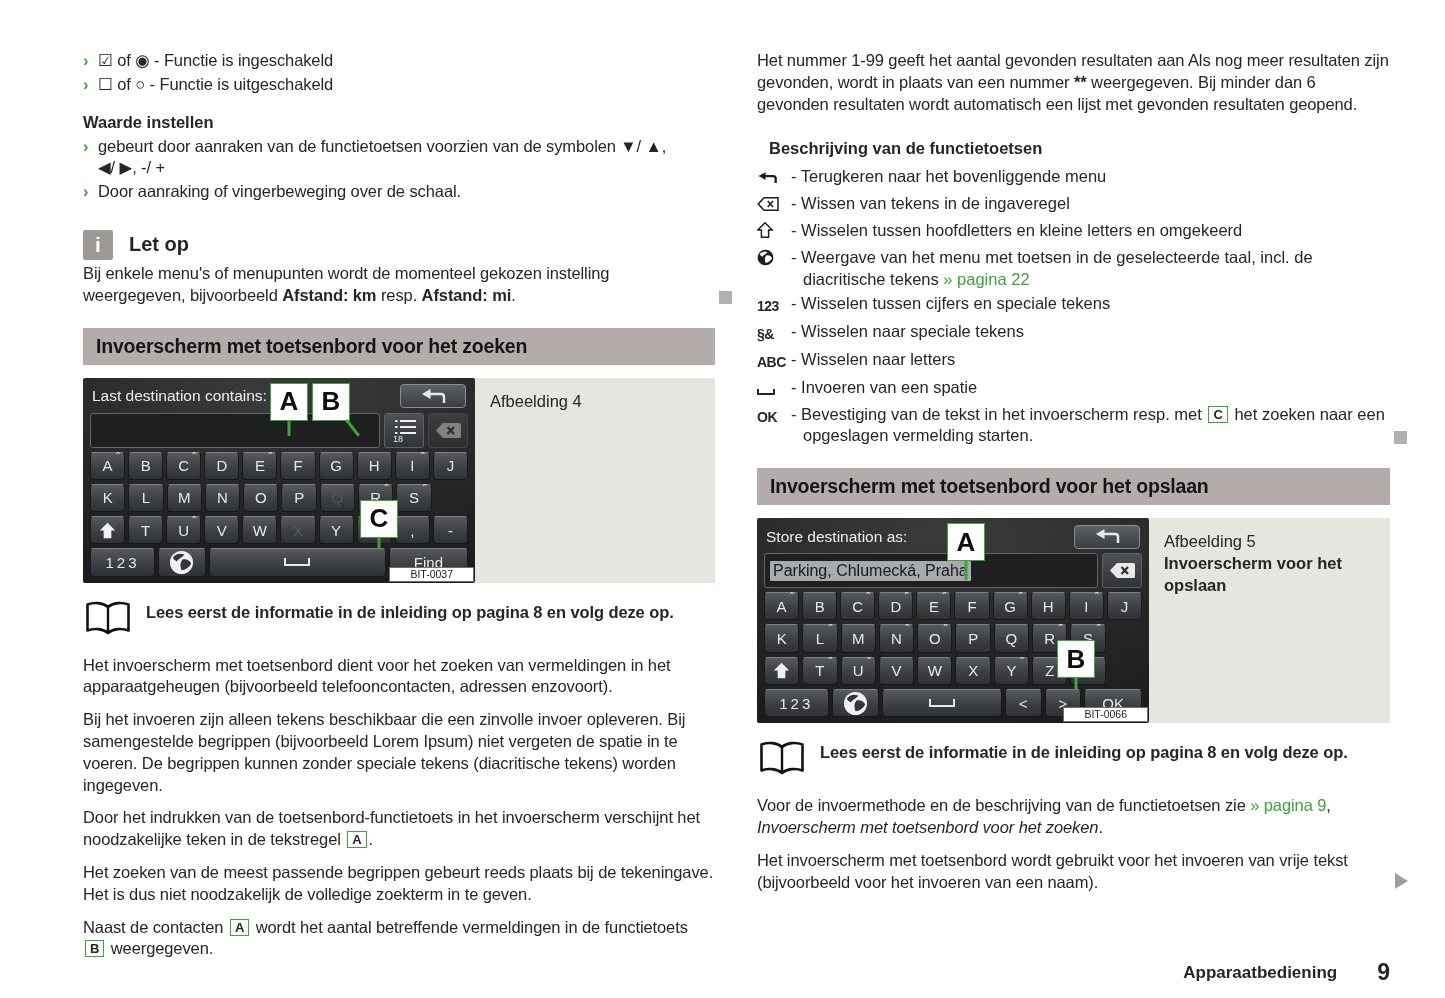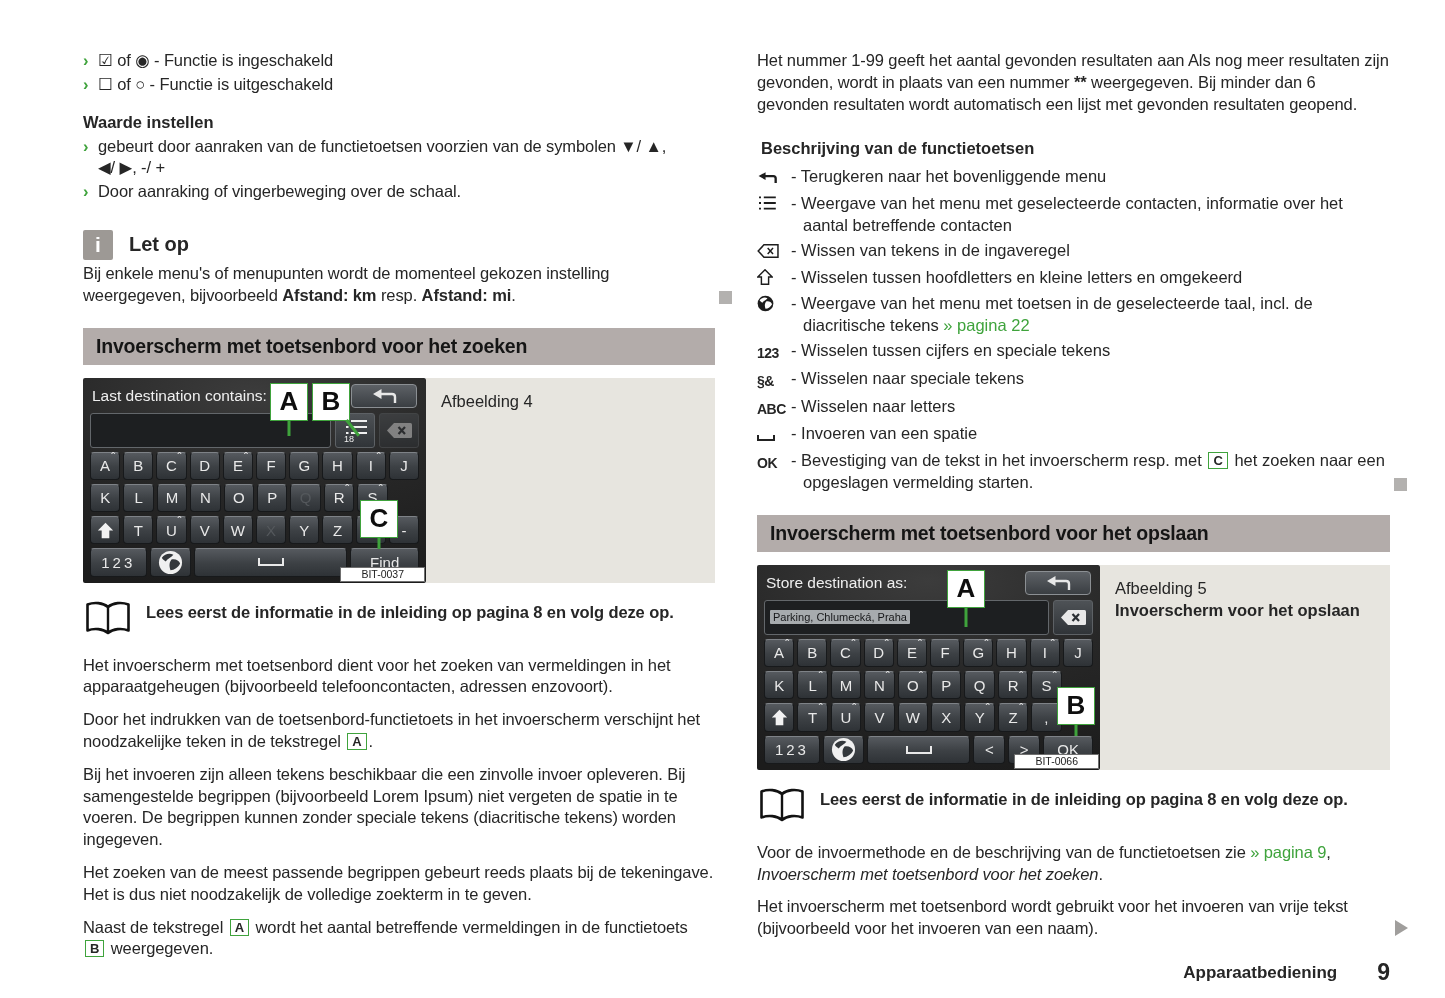--- a/index.html
+++ b/index.html
@@ -32,26 +32,26 @@
   .read-note p{font-weight:700;margin:3px 0 0}
   .fk-list{margin-top:8px}
   .fk-item{display:flex;font-size:16.5px;line-height:21.8px;margin-bottom:3px;position:relative}
   .fk-icon{width:34px;flex:none;padding-top:2px}
   .fk-label{font-weight:700;font-size:14px;letter-spacing:-0.5px}
   .fk-text{flex:1;padding-left:12px;text-indent:-12px}
   .footer{position:absolute;right:55px;bottom:12px;display:flex;align-items:center;gap:40px}
   .footer-section{font-size:17px;font-weight:700}
   .footer-page{font-size:23px;font-weight:700}
   
-  .kb{width:343px;height:205px;position:relative;border-radius:2px;padding:6px 7px;display:flex;flex-direction:column;gap:4px;
+  .kb{width:392px;height:205px;position:relative;border-radius:2px;padding:6px 7px;display:flex;flex-direction:column;gap:4px;
       background:radial-gradient(130% 95% at 50% 8%, #3c3c3c 0%, #272727 48%, #1c1c1c 100%);}
   .kb-titlebar{display:flex;justify-content:space-between;align-items:center;height:25px;color:#efefef;font-size:15.5px;padding:0 2px;flex:none}
   .kb-back{width:66px;height:24px;background:linear-gradient(#5d6166,#3a3e42);border:1px solid #8b8f93;border-radius:4px;display:flex;align-items:center;justify-content:center}
   .kb-inputrow{display:flex;gap:4px;height:35px;flex:none}
-  .kb-field{flex:1;background:#1d1f21;border:1px solid #63676b;border-radius:3px;display:flex;align-items:center;padding:0 5px;font-size:11px;overflow:hidden;white-space:nowrap}
+  .kb-field{flex:1;background:#1d1f21;border:1px solid #63676b;border-radius:3px;display:flex;align-items:center;padding:0 5px;font-size:16px;overflow:hidden;white-space:nowrap}
   .kb-sel{background:#a7abae;color:#17181a;padding:1px 3px;border-radius:1px}
   .kb-btn{width:40px;flex:none;background:linear-gradient(#4e5256,#303438);border:1px solid #5d6165;border-radius:3px;display:flex;align-items:center;justify-content:center}
   .kb-btn.dimmed{opacity:.55}
   .kb-row{display:flex;gap:3px;flex:1}
   .kb-key{flex:1;background:linear-gradient(180deg,#565a5f 0%,#3d4145 52%,#2e3236 100%);border:1px solid #17191b;border-top-color:#7e8287;border-radius:4px;color:#e9e9e9;font-size:15px;display:flex;align-items:center;justify-content:center;position:relative}
   .kb-key.dim{color:#54585c}
   .kb-key .dia{position:absolute;top:-2px;right:4px;font-size:12px}
   .kb-key.num{letter-spacing:3px}
   .kb-sp{flex:1;visibility:hidden}
   .space-glyph{display:inline-block;width:26px;height:8px;border:2px solid #e9e9e9;border-top:none}
@@ -193,48 +193,39 @@
       <span>
         <svg width="50" height="40" viewBox="0 0 50 40">
             <path d="M25 8 C20 3.5 11 3 4.5 5.5 V31.5 C11 29 20 29.5 25 34 C30 29.5 39 29 45.5 31.5 V5.5 C39 3 30 3.5 25 8 Z" fill="none" stroke="#121212" stroke-width="2.6" stroke-linejoin="round"></path>
             <path d="M25 8 V34" stroke="#121212" stroke-width="2.4"></path>
           </svg>
       </span>
       <p>Lees eerst de informatie in de inleiding op pagina 8 en volg deze op.</p>
     </div>
 
     <p><span>Het invoerscherm met toetsenbord dient voor het zoeken van vermeldingen in het apparaatgeheugen (bijvoorbeeld telefooncontacten, adressen enzovoort).</span></p>
+    <p><span>Bij het invoeren zijn alleen tekens beschikbaar die een zinvolle invoer opleveren. Bij samengestelde begrippen (bijvoorbeeld Lorem Ipsum) niet vergeten de spatie in te voeren. De begrippen kunnen zonder speciale tekens (diacritische tekens) worden ingegeven.</span></p>
     <p><span>Door het indrukken van de toetsenbord-functietoets in het invoerscherm verschijnt het noodzakelijke teken in de tekstregel </span><span class="chip">A</span><span>.</span></p>
-    <p><span>Bij het invoeren zijn alleen tekens beschikbaar die een zinvolle invoer opleveren. Bij samengestelde begrippen (bijvoorbeeld Lorem Ipsum) niet vergeten de spatie in te voeren. De begrippen kunnen zonder speciale tekens (diacritische tekens) worden ingegeven.</span></p>
     <p><span>Het zoeken van de meest passende begrippen gebeurt reeds plaats bij de tekeningave. Het is dus niet noodzakelijk de volledige zoekterm in te geven.</span></p>
-    <p><span>Naast de tekstregel </span><span class="chip">A</span><span> wordt het aantal betreffende vermeldingen in de functietoets </span><span class="chip">B</span><span> weergegeven.</span></p>
+    <p><span>Naast de contacten </span><span class="chip">A</span><span> wordt het aantal betreffende vermeldingen in de functietoets </span><span class="chip">B</span><span> weergegeven.</span></p>
   </div>
 
   <div class="col col-right">
 
     <p style="margin-bottom:24px"><span>Het nummer 1-99 geeft het aantal gevonden resultaten aan Als nog meer resultaten zijn gevonden, wordt in plaats van een nummer </span><span class="b">**</span><span> weergegeven. Bij minder dan 6 gevonden resultaten wordt automatisch een lijst met gevonden resultaten geopend.</span></p>
 
-    <div class="subhead" style="margin:4px 4px 6px">Beschrijving van de functietoetsen</div>
+    <div class="subhead" style="margin:4px 12px 6px">Beschrijving van de functietoetsen</div>
 
     <div class="fk-list" id="fk-list">
         <div class="fk-item">
           <span class="fk-icon"><svg width="21" height="12" viewBox="0 0 27 15">
               <path d="M24 14 V8 Q24 5 21 5 H9" fill="none" stroke="#1d1d1d" stroke-width="3"></path>
               <path d="M11 0 L2 5 L11 10 Z" fill="#1d1d1d"></path>
             </svg></span>
           <span class="fk-text"><span>- Terugkeren naar het bovenliggende menu</span></span>
-        </div>
-        <div class="fk-item">
-          <span class="fk-icon"><svg width="20" height="16" viewBox="0 0 24 20">
-              <g stroke="#1d1d1d" stroke-width="2.4">
-                <path d="M8 3 H23 M8 10 H23 M8 17 H23"></path>
-                <path d="M2 3 H4.5 M2 10 H4.5 M2 17 H4.5"></path>
-              </g>
-            </svg></span>
-          <span class="fk-text"><span>- Weergave van het menu met geselecteerde contacten, informatie over het aantal betreffende contacten</span></span>
         </div>
         <div class="fk-item">
           <span class="fk-icon"><svg width="23" height="14" viewBox="0 0 27 17">
               <path d="M8 1 H25 V16 H8 L1 8.5 Z" fill="none" stroke="#1d1d1d" stroke-width="1.8"></path>
               <path d="M12.5 5 L19 12 M19 5 L12.5 12" stroke="#1d1d1d" stroke-width="1.8"></path>
             </svg></span>
           <span class="fk-text"><span>- Wissen van tekens in de ingaveregel</span></span>
         </div>
         <div class="fk-item">
           <span class="fk-icon"><svg width="16" height="16" viewBox="0 0 20 20">

